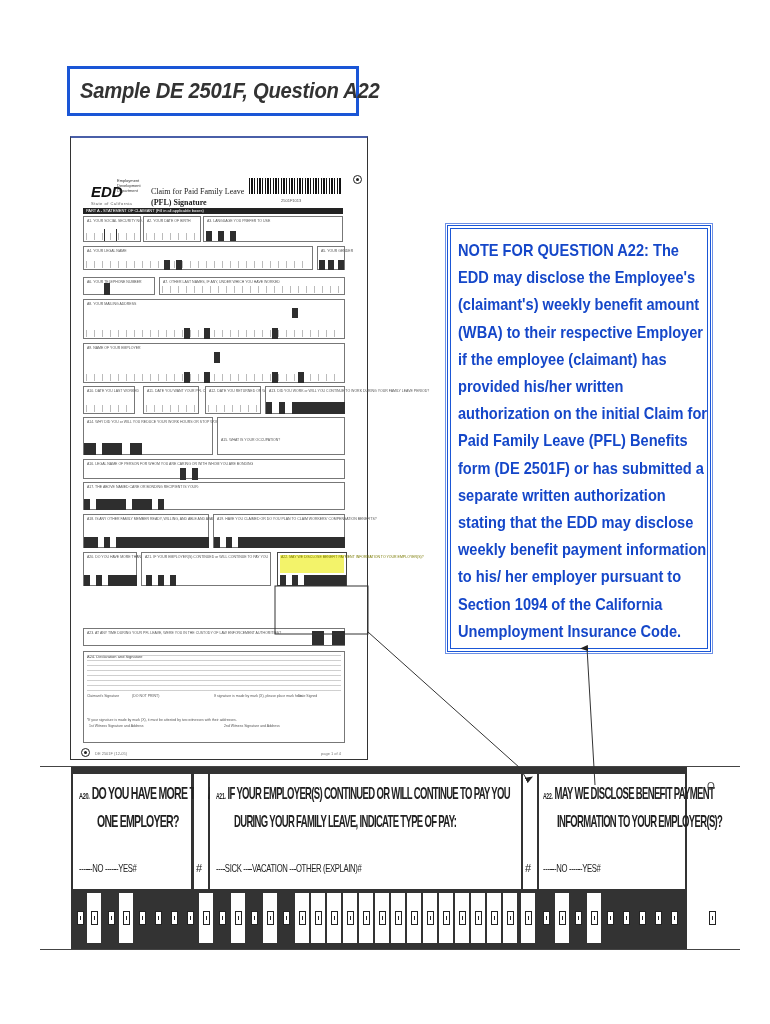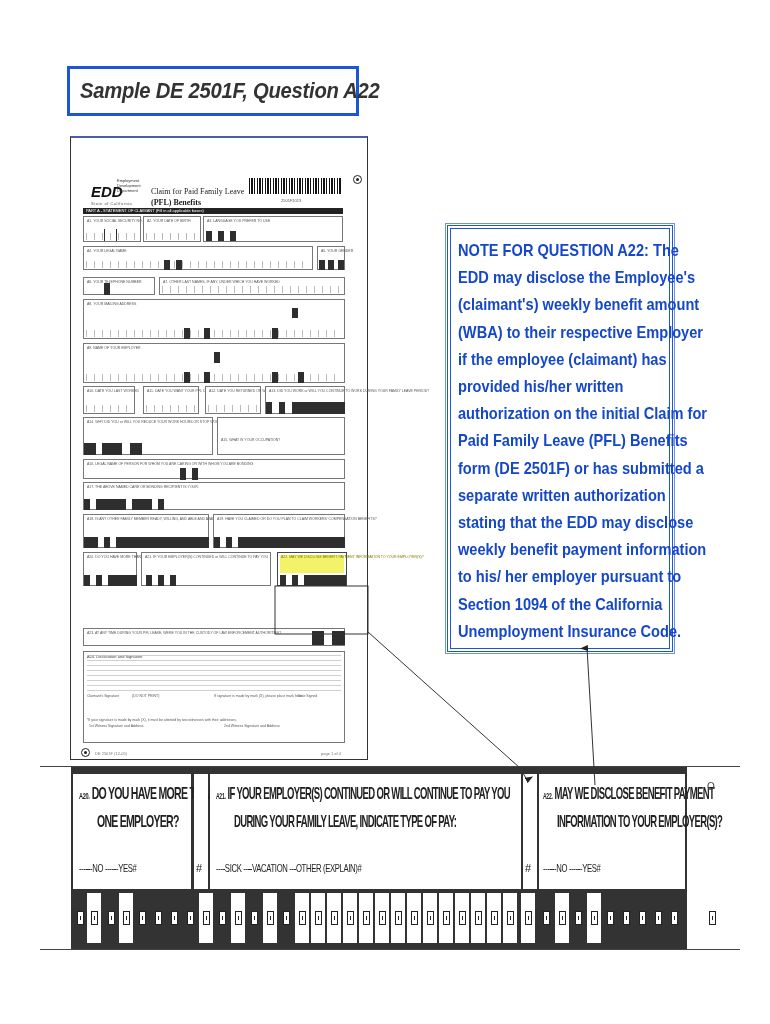--- a/index.html
+++ b/index.html
@@ -26,21 +26,21 @@
   .fbox { position:absolute; border:1px solid #777; box-sizing:border-box; background:#fff; }
   .fbox .lbl { position:absolute; left:3px; top:2px; font-size:3.5px; line-height:4px; color:#555; white-space:nowrap; }
   .blk { position:absolute; background:#2e2e2e; }
   .cells { position:absolute; left:2px; right:2px; bottom:1px; height:7px; background:repeating-linear-gradient(90deg,#bbb 0 1px,transparent 1px 8px); }
   .hl { position:absolute; background:#f3f36a; }
   .decl { position:absolute; left:12px; top:513px; width:262px; height:92px; border:1px solid #777; box-sizing:border-box; }
   .decl .txt { position:absolute; left:3px; top:3px; right:3px; height:36px; background:repeating-linear-gradient(180deg,#bbb 0 1px,transparent 1px 5px); opacity:0.7; }
   .footer-txt { position:absolute; font-size:4px; color:#777; }
 
   
-  .note-box { position:absolute; left:447px; top:225px; width:226px; height:427px; border:4px double #1a56d6; outline:1px solid #6d90e6; outline-offset:1px; box-sizing:border-box; background:#fff; }
+  .note-box { position:absolute; left:447px; top:225px; width:264px; height:427px; border:4px double #1a56d6; outline:1px solid #6d90e6; outline-offset:1px; box-sizing:border-box; background:#fff; }
   .note-box p { margin:8px 0 0 7px; font-family:"Liberation Sans", sans-serif; font-weight:bold; font-size:16.6px; line-height:27.2px; color:#1547c9; transform:scaleX(0.88); transform-origin:left top; width:284px; }
 
   
   .strip { position:absolute; left:40px; top:766px; width:700px; height:182px; border-top:1px solid #444; border-bottom:1px solid #444; background:#fff; }
   .strip-inner { position:absolute; left:31px; top:0; width:616px; height:182px; background:#333; }
   .q-cell { position:absolute; top:7px; height:115px; background:#fff; }
   .q-text { position:absolute; font-family:"Liberation Sans", sans-serif; font-weight:bold; font-size:17px; color:#222; white-space:nowrap; transform-origin:left top; letter-spacing:-1.2px; }
   .q-num { font-size:9px; letter-spacing:-0.5px; }
   .q-opts { position:absolute; font-size:11px; color:#222; white-space:nowrap; transform:scaleX(0.7); transform-origin:left top; letter-spacing:-0.5px; }
   .hash { position:absolute; font-size:11px; color:#222; }
@@ -63,21 +63,21 @@
 <div class="form-page">
   <div class="hdr-logo">EDD</div>
   <div class="hdr-logo-sub">
     <div>Employment</div>
     <div>Development</div>
     <div>Department</div>
   </div>
   <div class="state">State of California</div>
   <div class="hdr-title">
     <div>Claim for Paid Family Leave</div>
-    <div><b>(PFL) Benefits</b></div>
+    <div><b>(PFL) Signature</b></div>
   </div>
   <div class="barcode"></div>
   <div class="barcode-num">2501F1013</div>
   <div class="reg-mark" style="left:282px;top:37px;"></div>
 
   <div class="partbar">
       <span>PART A - STATEMENT OF CLAIMANT (Fill in all applicable boxes)</span>
     </div>
 
   <div class="fbox" style="left:12px;top:78px;width:58px;height:26px;">

